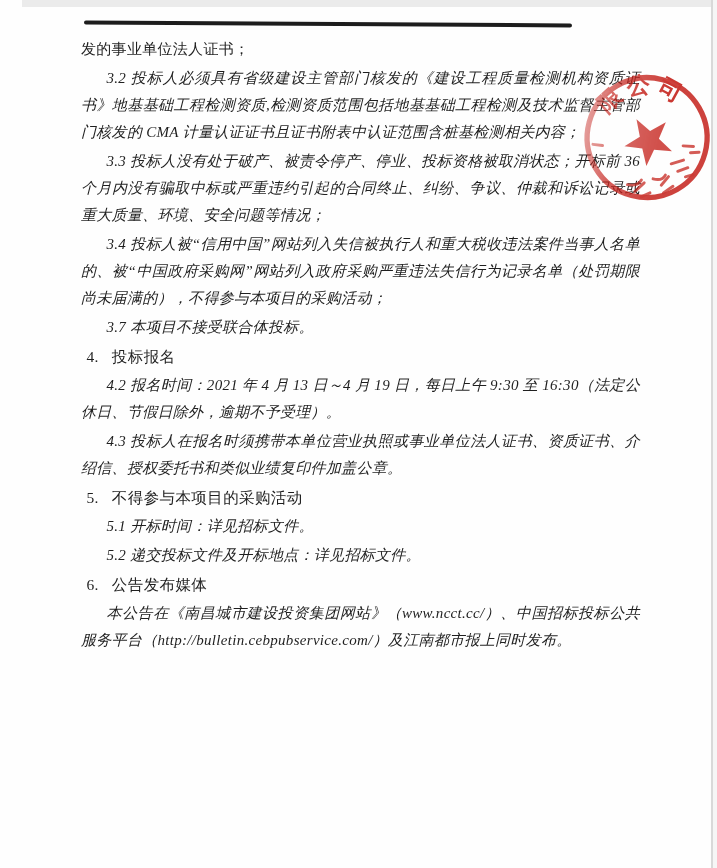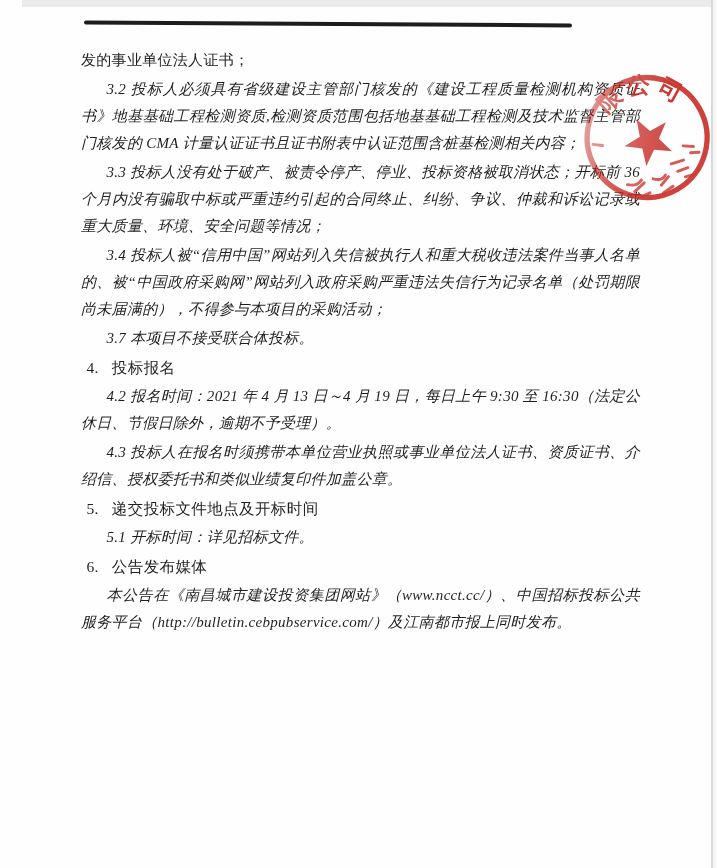--- a/index.html
+++ b/index.html
@@ -9,21 +9,21 @@
   }
   .top-strip{position:absolute;left:22px;top:0;right:0;height:7px;background:#ebebeb;}
   .page-edge-line{position:absolute;top:0;bottom:0;right:4px;width:2px;background:#d9d9d9;}
   .page-edge-outer{position:absolute;top:0;bottom:0;right:0;width:4px;background:#f6f6f6;}
   .scan-rule{
     position:absolute;left:84px;top:22px;width:488px;height:4px;background:#1d1d1d;
     border-radius:2px;transform:rotate(0.35deg);
   }
   .content{
     position:absolute;left:81px;top:36px;width:559px;
-    font-size:15px;line-height:27px;text-align:justify;letter-spacing:.3px;margin-top:11px;
+    font-size:15px;line-height:27px;text-align:justify;letter-spacing:.3px;
   }
   .content p{margin:0 0 2px 0;}
   .indent{text-indent:1.7em;font-style:italic;}
   .sec-head{font-weight:normal;margin:13px 0 8px 0;text-indent:.35em;font-size:15.5px;letter-spacing:.4px;}
   .sec-head .sec-num{margin-right:13px;}
   .seal{
     position:absolute;left:575px;top:68px;width:150px;height:145px;
     -webkit-mask-image:linear-gradient(100deg,rgba(0,0,0,.30) 0%,rgba(0,0,0,.85) 30%,#000 55%);
     mask-image:linear-gradient(100deg,rgba(0,0,0,.30) 0%,rgba(0,0,0,.85) 30%,#000 55%);
     filter:blur(.3px);
@@ -45,22 +45,23 @@
 
     <p class="indent">3.2 投标人必须具有省级建设主管部门核发的《建设工程质量检测机构资质证书》地基基础工程检测资质,检测资质范围包括地基基础工程检测及技术监督主管部门核发的 CMA 计量认证证书且证书附表中认证范围含桩基检测相关内容；</p>
     <p class="indent">3.3 投标人没有处于破产、被责令停产、停业、投标资格被取消状态；开标前 36 个月内没有骗取中标或严重违约引起的合同终止、纠纷、争议、仲裁和诉讼记录或重大质量、环境、安全问题等情况；</p>
     <p class="indent">3.4 投标人被“信用中国”网站列入失信被执行人和重大税收违法案件当事人名单的、被“中国政府采购网”网站列入政府采购严重违法失信行为记录名单（处罚期限尚未届满的），不得参与本项目的采购活动；</p>
     <p class="indent">3.7 本项目不接受联合体投标。</p>
 
     <p class="sec-head"><span class="sec-num">4.</span><span>投标报名</span></p>
     <p class="indent">4.2 报名时间：2021 年 4 月 13 日～4 月 19 日，每日上午 9:30 至 16:30（法定公休日、节假日除外，逾期不予受理）。</p>
     <p class="indent">4.3 投标人在报名时须携带本单位营业执照或事业单位法人证书、资质证书、介绍信、授权委托书和类似业绩复印件加盖公章。</p>
 
-    <p class="sec-head"><span class="sec-num">5.</span><span>递交投标文件地点及开标时间</span></p>
+    <p class="sec-head"><span class="sec-num">5.</span><span>不得参与本项目的采购活动</span></p>
     <p class="indent">5.1 开标时间：详见招标文件。</p>
+    <p class="indent">5.2 递交投标文件及开标地点：详见招标文件。</p>
 
     <p class="sec-head"><span class="sec-num">6.</span><span>公告发布媒体</span></p>
     <p class="indent">本公告在《南昌城市建设投资集团网站》（www.ncct.cc/）、中国招标投标公共服务平台（http://bulletin.cebpubservice.com/）及江南都市报上同时发布。</p>
 
   </div>
 
   <div class="seal">
     <svg width="150" height="145" viewBox="0 0 150 150" xmlns="http://www.w3.org/2000/svg">
       <g transform="rotate(-30 72 72)" stroke="#c5231c" fill="#c5231c" opacity="0.9">
         <circle cx="72" cy="72" r="62" fill="none" stroke-width="5.5" opacity="0.95"></circle>

